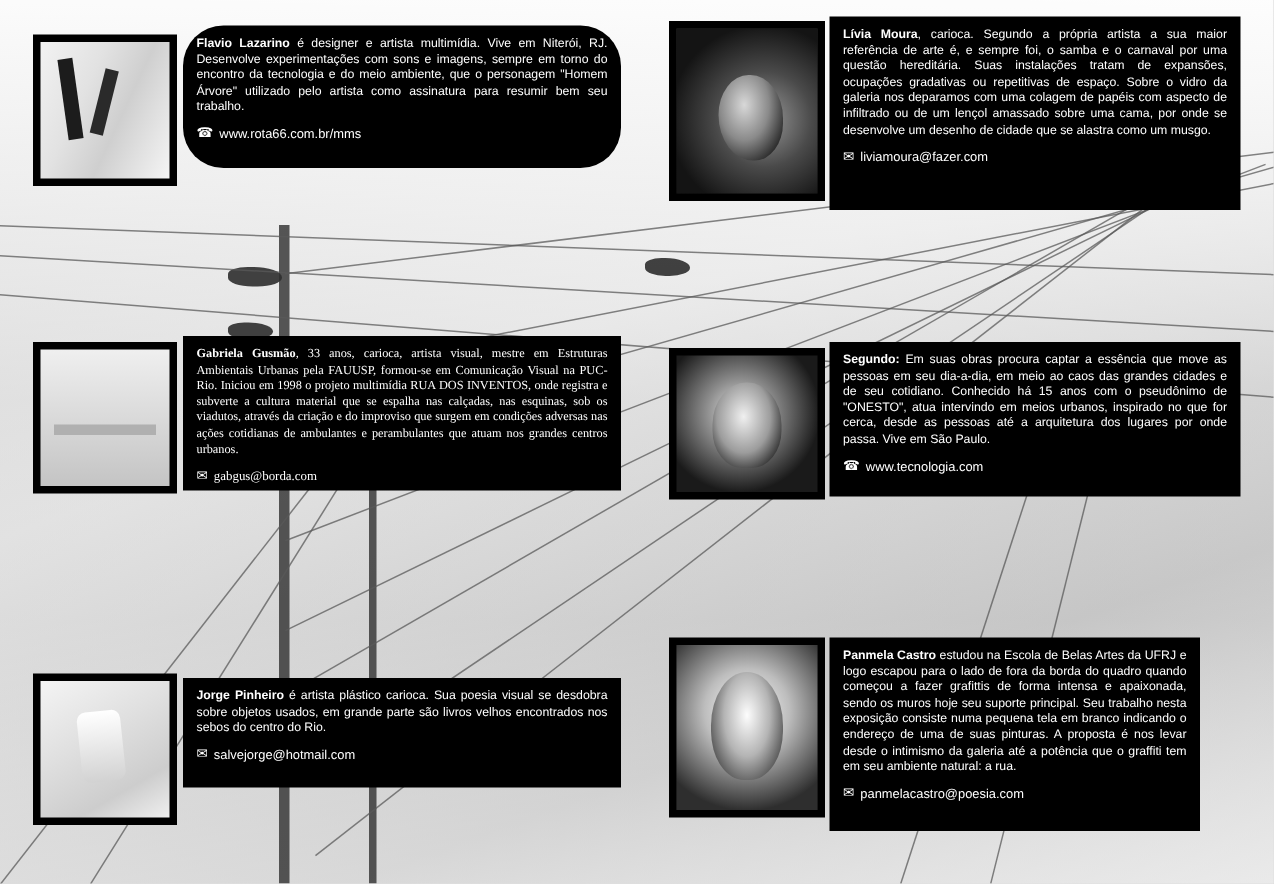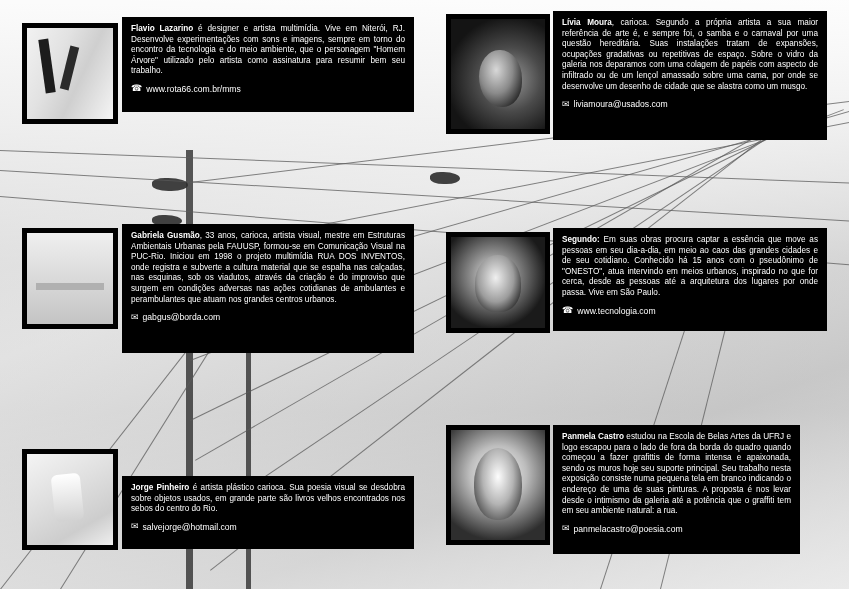--- a/index.html
+++ b/index.html
@@ -216,43 +216,43 @@
     <div class="wire" style="left:210px; top:570px; width:700px; height:1px; transform: rotate(-38deg);"></div>
     <div class="wire" style="left:0px; top:589px; width:420px; height:1.1px; transform: rotate(-52deg);"></div>
     <div class="wire" style="left:60px; top:589px; width:420px; height:1.1px; transform: rotate(-58deg);"></div>
     <div class="wire" style="left:600px; top:589px; width:320px; height:1px; transform: rotate(-72deg);"></div>
     <div class="wire" style="left:660px; top:589px; width:320px; height:1px; transform: rotate(-76deg);"></div>
   </div>
 
   <div class="thumb" style="left:22px; top:23px; width:96px; height:101px;">
     <div class="img img-lazarino"></div>
   </div>
-  <div class="card" style="left:122px; top:17px; width:292px; height:95px;">
+  <div class="card" style="left:122px; top:17px; width:292px; height:95px;border-radius:27px;">
     <p><span class="name">Flavio Lazarino</span><span> é designer e artista multimídia. Vive em Niterói, RJ. Desenvolve experimentações com sons e imagens, sempre em torno do encontro da tecnologia e do meio ambiente, que o personagem "Homem Árvore" utilizado pelo artista como assinatura para resumir bem seu trabalho.</span></p>
     <div class="contact">
       <span class="glyph">☎</span>
       <span class="ctext">www.rota66.com.br/mms</span>
     </div>
   </div>
 
   <div class="thumb" style="left:446px; top:14px; width:104px; height:120px;">
     <div class="img img-livia"></div>
   </div>
   <div class="card" style="left:553px; top:11px; width:274px; height:129px;">
     <p><span class="name">Lívia Moura</span><span>, carioca. Segundo a própria artista a sua maior referência de arte é, e sempre foi, o samba e o carnaval por uma questão hereditária. Suas instalações tratam de expansões, ocupações gradativas ou repetitivas de espaço. Sobre o vidro da galeria nos deparamos com uma colagem de papéis com aspecto de infiltrado ou de um lençol amassado sobre uma cama, por onde se desenvolve um desenho de cidade  que se alastra como um musgo.</span></p>
     <div class="contact">
       <span class="glyph">✉</span>
-      <span class="ctext">liviamoura@usados.com</span>
+      <span class="ctext">liviamoura@fazer.com</span>
     </div>
   </div>
 
   <div class="thumb" style="left:22px; top:228px; width:96px; height:101px;">
     <div class="img img-gabriela"></div>
   </div>
-  <div class="card" style="left:122px; top:224px; width:292px; height:129px;">
+  <div class="card" style="left:122px; top:224px; width:292px; height:103px;font-family:Liberation Serif, serif;">
     <p><span class="name">Gabriela Gusmão</span><span>, 33 anos, carioca, artista visual, mestre em Estruturas Ambientais Urbanas pela FAUUSP, formou-se em Comunicação Visual na PUC-Rio. Iniciou em 1998 o projeto multimídia RUA DOS INVENTOS, onde registra e subverte a cultura material que se espalha nas calçadas, nas esquinas, sob os viadutos, através da criação e do improviso que surgem em condições adversas nas ações cotidianas de ambulantes e perambulantes que atuam nos grandes centros urbanos.</span></p>
     <div class="contact">
       <span class="glyph">✉</span>
       <span class="ctext">gabgus@borda.com</span>
     </div>
   </div>
 
   <div class="thumb" style="left:446px; top:232px; width:104px; height:101px;">
     <div class="img img-onesto"></div>
   </div>
@@ -260,21 +260,21 @@
     <p><span class="name">Segundo:</span><span> Em suas obras procura captar a essência que move as pessoas em seu dia-a-dia, em meio ao caos das grandes cidades e de seu cotidiano. Conhecido há 15 anos com o pseudônimo de "ONESTO", atua intervindo em meios urbanos, inspirado no que for cerca, desde as pessoas até a arquitetura dos lugares por onde passa. Vive em São Paulo.</span></p>
     <div class="contact">
       <span class="glyph">☎</span>
       <span class="ctext">www.tecnologia.com</span>
     </div>
   </div>
 
   <div class="thumb" style="left:22px; top:449px; width:96px; height:101px;">
     <div class="img img-jorge"></div>
   </div>
-  <div class="card" style="left:122px; top:452px; width:292px; height:73px;margin-top:24px;">
+  <div class="card" style="left:122px; top:452px; width:292px; height:73px;">
     <p><span class="name">Jorge Pinheiro</span><span> é artista plástico carioca. Sua poesia visual se desdobra sobre objetos usados, em grande parte são livros velhos encontrados nos sebos do centro do Rio.</span></p>
     <div class="contact">
       <span class="glyph">✉</span>
       <span class="ctext">salvejorge@hotmail.com</span>
     </div>
   </div>
 
   <div class="thumb" style="left:446px; top:425px; width:104px; height:120px;">
     <div class="img img-panmela"></div>
   </div>

